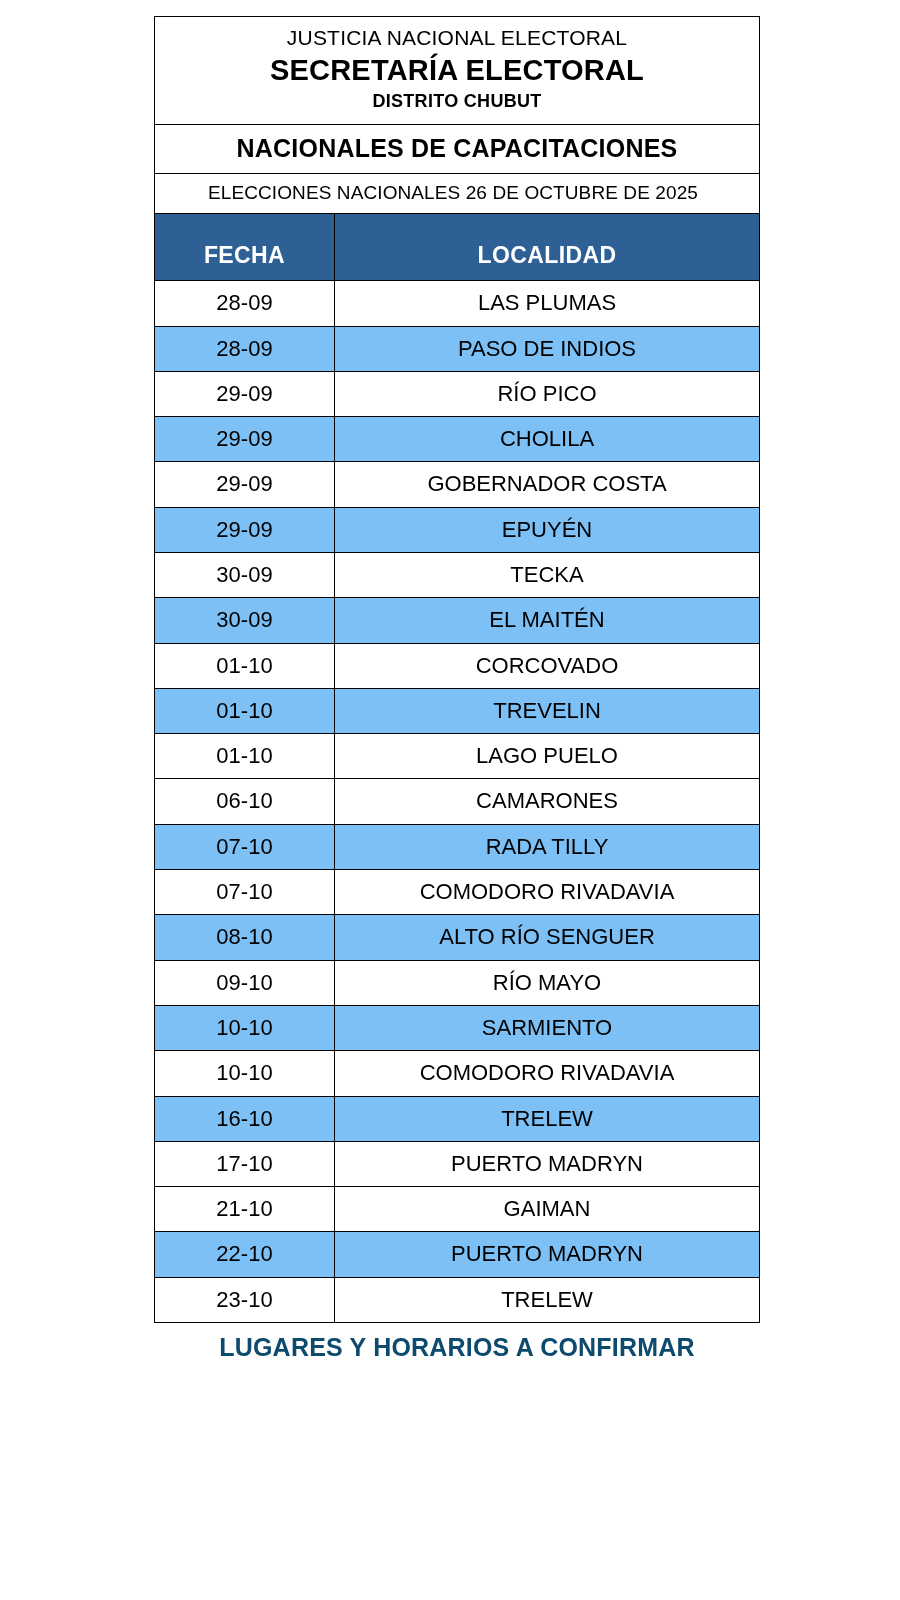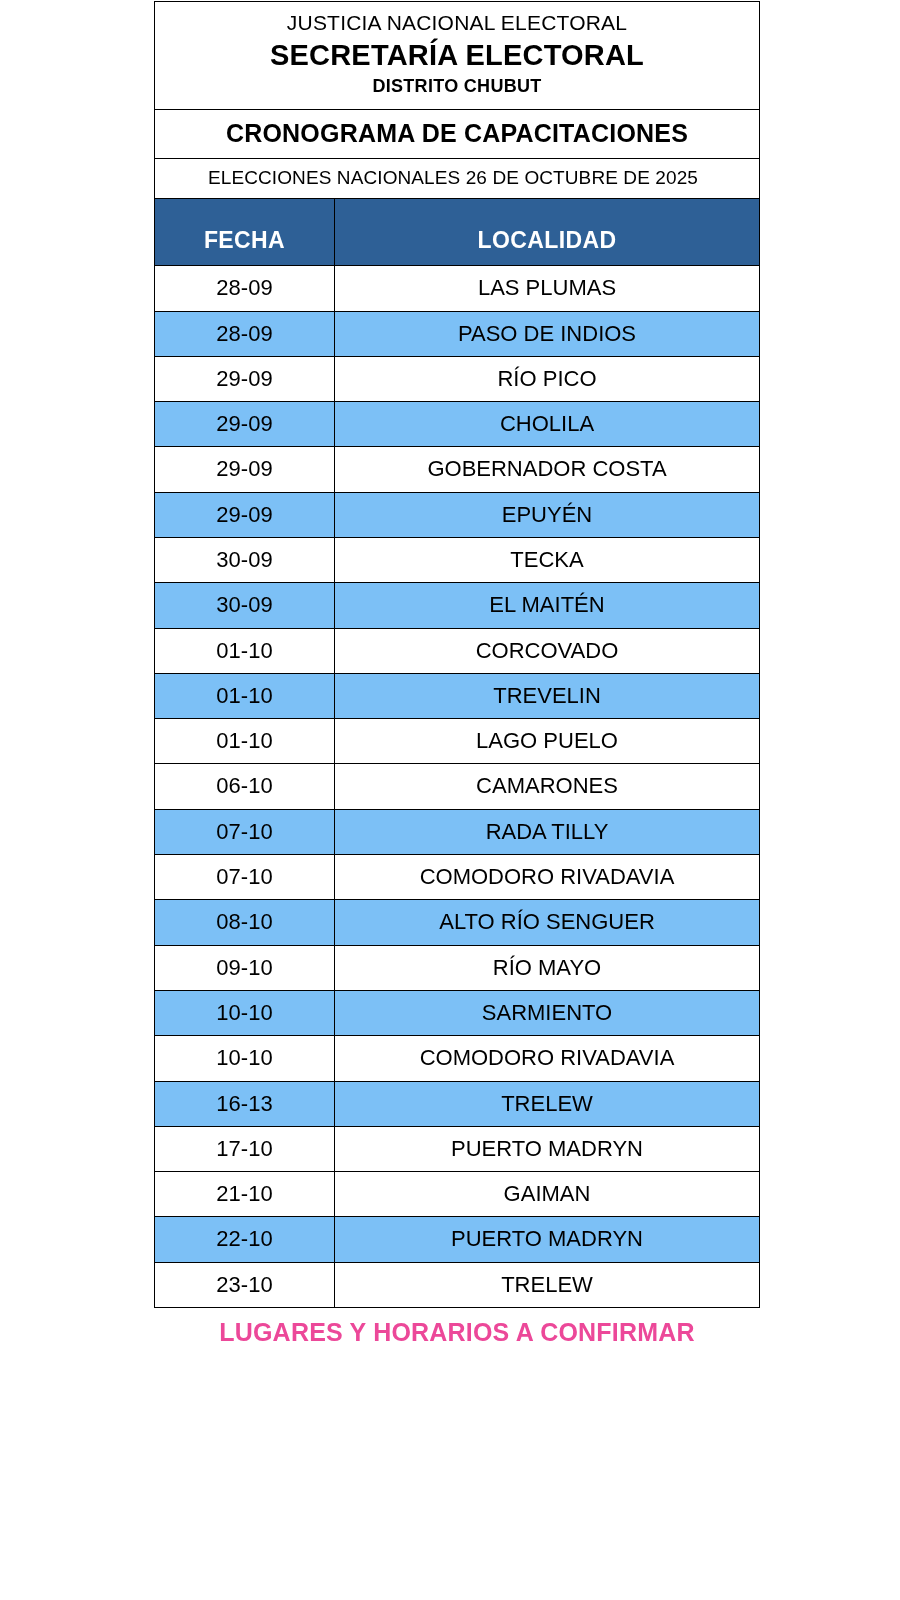--- a/index.html
+++ b/index.html
@@ -15,21 +15,21 @@
     overflow: hidden;
   }
   .page {
     position: relative;
     width: 900px;
     height: 1600px;
   }
   .doc {
     position: absolute;
     left: 154px;
-    top: 1px;
+    top: 16px;
     width: 606px;
   }
 
   
   .header-box {
     border: 1px solid #000;
     border-bottom: none;
     padding: 8px 6px 10px 6px;
     text-align: center;
     background: #fff;
@@ -101,41 +101,41 @@
   tr.alt td {
     background: #7cc0f6;
   }
   tr.plain td {
     background: #ffffff;
   }
 
   
   .footer {
     text-align: center;
-    color: #ec4899;
+    color: #0c4a6e;
     font-weight: bold;
     font-size: 25px;
     letter-spacing: 0.2px;
     padding-top: 10px;
   }
 </style>
 </head>
 <body>
 
 <div class="page">
   <div class="doc">
 
     <div class="header-box">
       <div class="hdr-line1">JUSTICIA NACIONAL ELECTORAL</div>
       <div class="hdr-line2">SECRETARÍA ELECTORAL</div>
       <div class="hdr-line3">DISTRITO CHUBUT</div>
     </div>
 
     <div class="title-box">
-      <div class="t">CRONOGRAMA DE CAPACITACIONES</div>
+      <div class="t">NACIONALES DE CAPACITACIONES</div>
     </div>
 
     <div class="subtitle-box">
       <div class="s">ELECCIONES NACIONALES 26 DE OCTUBRE DE 2025</div>
     </div>
 
     <table class="sched">
       <colgroup>
         <col class="c-fecha">
         <col class="c-local">
@@ -213,21 +213,21 @@
           </tr>
           <tr class="alt">
             <td>10-10</td>
             <td>SARMIENTO</td>
           </tr>
           <tr class="plain">
             <td>10-10</td>
             <td>COMODORO RIVADAVIA</td>
           </tr>
           <tr class="alt">
-            <td>16-13</td>
+            <td>16-10</td>
             <td>TRELEW</td>
           </tr>
           <tr class="plain">
             <td>17-10</td>
             <td>PUERTO MADRYN</td>
           </tr>
           <tr class="plain">
             <td>21-10</td>
             <td>GAIMAN</td>
           </tr>

